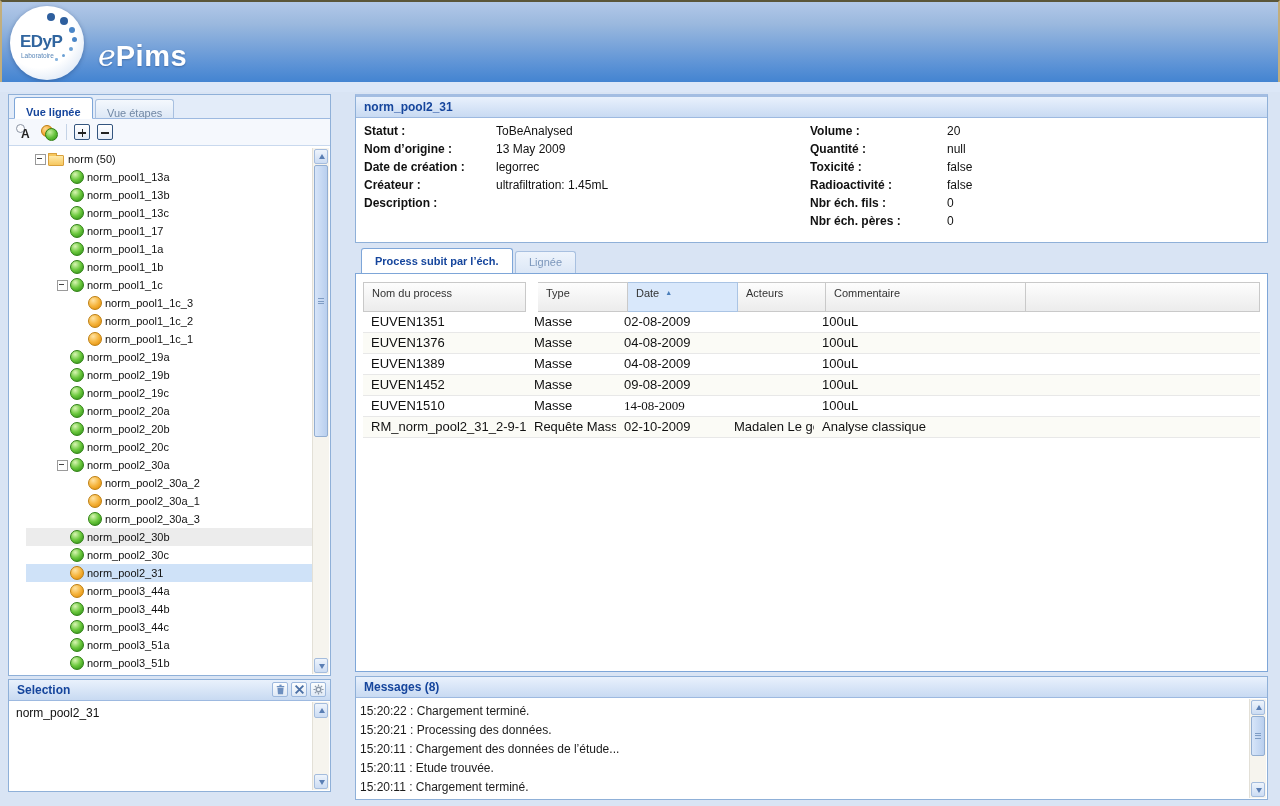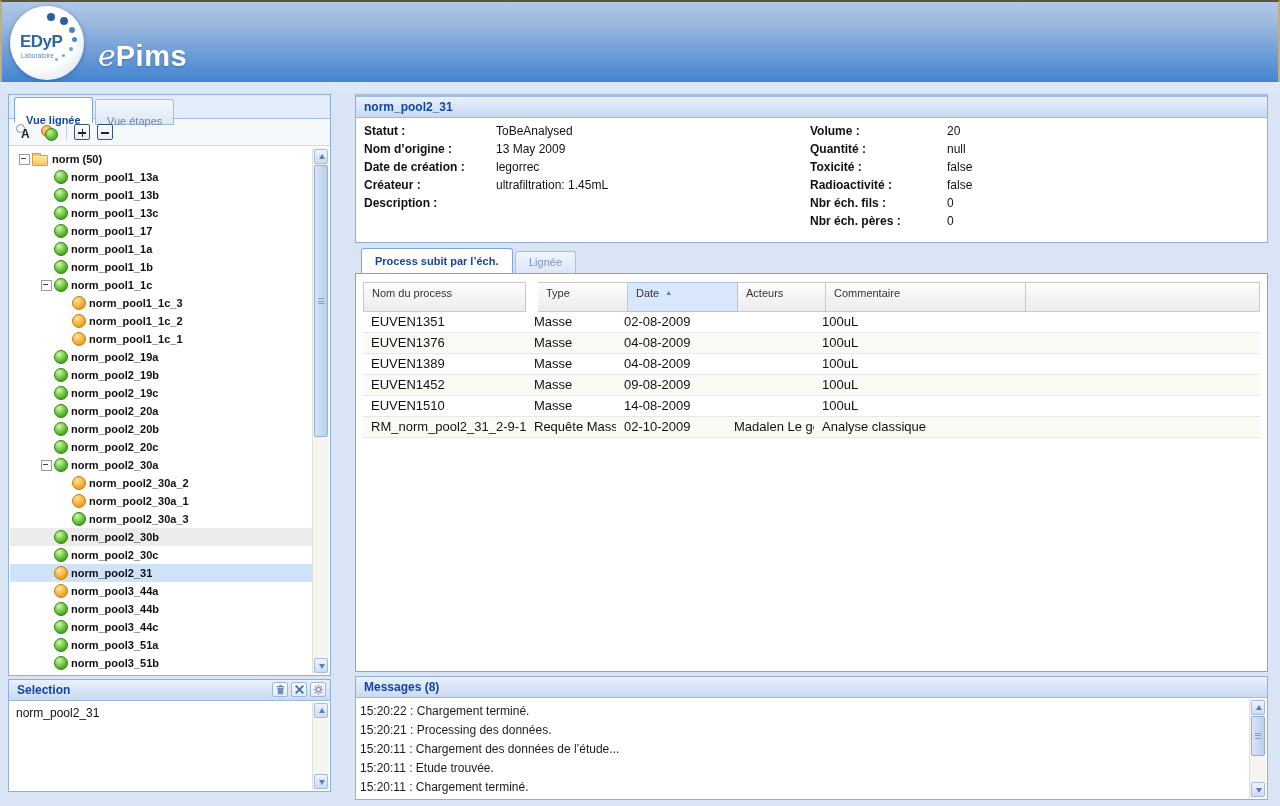--- a/index.html
+++ b/index.html
@@ -35,41 +35,41 @@
     height:21px; background:linear-gradient(#e9f1fc, #c8daf2);
     border-bottom:1px solid #9db9e0;
     font-size:12px; font-weight:bold; color:#15459c;
     line-height:20px; padding-left:8px; position:relative;
   }
 
   
   .left-panel{ left:8px; top:94px; width:323px; height:582px; background:#fff; }
   .tab-strip{ height:24px; background:#e3ecf9; border-bottom:1px solid #9db9e0; position:relative; }
   .tab{ position:absolute; bottom:-1px; border:1px solid #7ea6d8; border-bottom:1px solid #fff;
-        border-radius:3px 3px 0 0; background:#fff; padding:12px 11px; font-size:11px; cursor:default;text-align:center; }
+        border-radius:3px 3px 0 0; background:#fff; padding:4px 11px; font-size:11px; cursor:default;text-align:center; }
   .tab.active{ left:5px; top:2px; font-weight:bold; color:#15459c; line-height:21px; }
   .tab.inactive{ left:86px; top:4px; background:linear-gradient(#f4f8fd,#dde8f6); color:#7188a5;
         border-color:#a8c0e0; border-bottom:1px solid #9db9e0; line-height:18px; }
   .toolbar{ height:27px; background:#f5f8fd; border-bottom:1px solid #c9d9ee; display:flex; align-items:center; padding-left:7px; }
   .tb-icon{ display:inline-block; position:relative; margin-right:7px; cursor:pointer; }
   .find-a{ width:17px; height:16px; }
   .find-a .letter{ position:absolute; left:5px; top:3px; font-size:12px; font-weight:bold; color:#222; }
   .find-a::before{ content:''; position:absolute; left:0; top:0; width:7px; height:7px; border:1.5px solid #8a93a2; border-radius:50%; background:rgba(255,255,255,.6); }
   .legend-circles{ width:18px; height:16px; }
   .legend-circles::before{ content:''; position:absolute; left:1px; top:1px; width:10px; height:10px; border-radius:50%;
       background:radial-gradient(circle at 35% 30%, #ffd98f, #f2a52c 60%, #d98a12); border:1px solid #bd7d0e; }
   .legend-circles::after{ content:''; position:absolute; left:5px; top:4px; width:11px; height:11px; border-radius:50%;
       background:radial-gradient(circle at 35% 30%, #c9f0a0, #5fbf35 55%, #35941a); border:1px solid #2e7f12; }
   .tb-sep{ width:1px; height:16px; background:#c4d3e6; margin:0 7px 0 1px; }
   .sq-btn{ width:16px; height:16px; border:1px solid #33557f; border-radius:2px; background:linear-gradient(#ffffff,#e6edf8); }
   .sq-btn::before{ content:''; position:absolute; left:3px; top:7px; width:8px; height:1.5px; background:#222; }
   .sq-btn.plus::after{ content:''; position:absolute; left:6.5px; top:3.5px; width:1.5px; height:8px; background:#222; }
 
   .tree-body{ position:absolute; top:53px; bottom:1px; left:1px; right:1px; background:#fff; overflow:hidden; }
-  .tree-list{ position:absolute; top:2px; left:0; right:17px;font-weight:bold; }
+  .tree-list{ position:absolute; top:2px; left:16px; right:17px; }
   .tree-row{ display:flex; align-items:center; height:18px; font-size:11px; white-space:nowrap; cursor:default; }
   .tree-row.lvl0{ padding-left:9px; }
   .tree-row.lvl1{ padding-left:31px; }
   .tree-row.lvl2{ padding-left:49px; }
   .tree-row.selected{ background:#cfe2f8; }
   .tree-row.hover{ background:#ececec; }
   .slot{ width:13px; height:18px; flex:none; position:relative; }
   .expander{ cursor:pointer; }
   .expander::before{ content:''; position:absolute; left:0; top:4px; width:9px; height:9px; background:#fff; border:1px solid #9a9a9a; }
   .expander::after{ content:''; position:absolute; left:2px; top:8px; width:5px; height:1px; background:#444; }
@@ -455,21 +455,21 @@
           <div class="td" style="width: 163px;">EUVEN1452</div>
           <div class="td" style="width: 90px;">Masse</div>
           <div class="td" style="width: 110px;">09-08-2009</div>
           <div class="td" style="width: 88px;"></div>
           <div class="td" style="width: 200px;">100uL</div>
           <div class="td flex"></div>
         </div>
         <div class="tr">
           <div class="td" style="width: 163px;">EUVEN1510</div>
           <div class="td" style="width: 90px;">Masse</div>
-          <div class="td" style="width: 110px;">14-08-2009</div>
+          <div class="td" style="width: 110px; font-family: Liberation Serif, serif;">14-08-2009</div>
           <div class="td" style="width: 88px;"></div>
           <div class="td" style="width: 200px;">100uL</div>
           <div class="td flex"></div>
         </div>
         <div class="tr alt">
           <div class="td" style="width: 163px;">RM_norm_pool2_31_2-9-109</div>
           <div class="td" style="width: 90px;">Requête Masse</div>
           <div class="td" style="width: 110px;">02-10-2009</div>
           <div class="td" style="width: 88px;">Madalen Le gorre</div>
           <div class="td" style="width: 200px;">Analyse classique</div>

